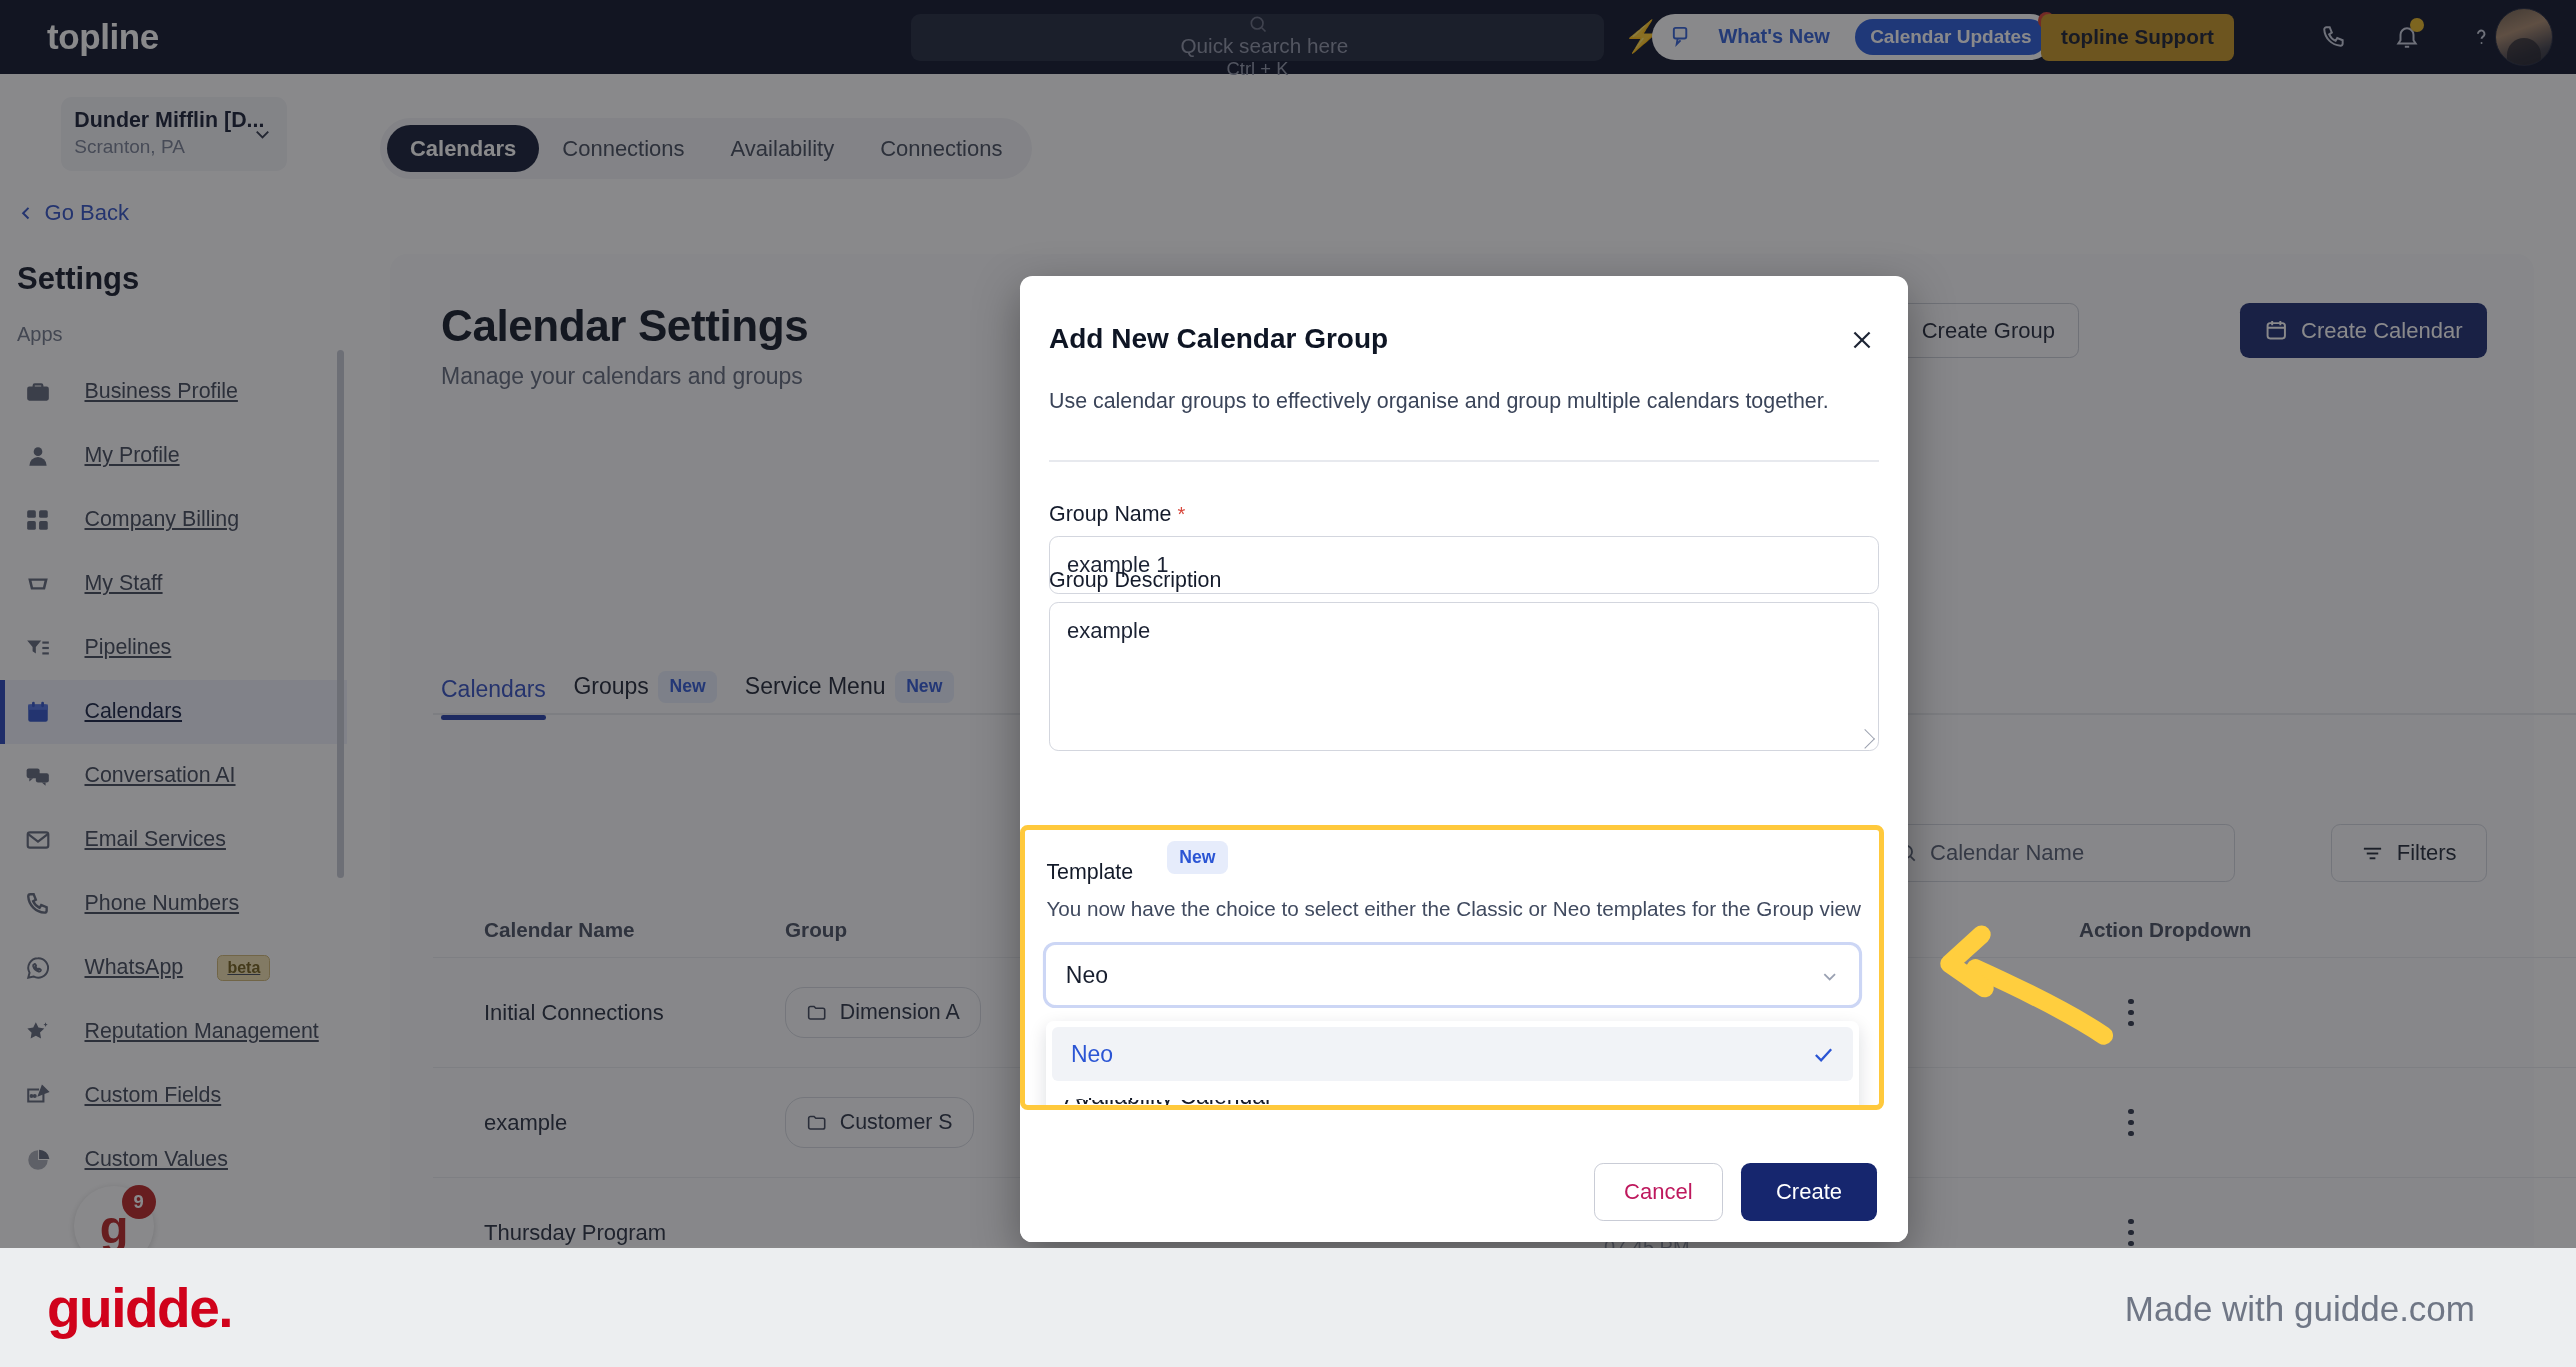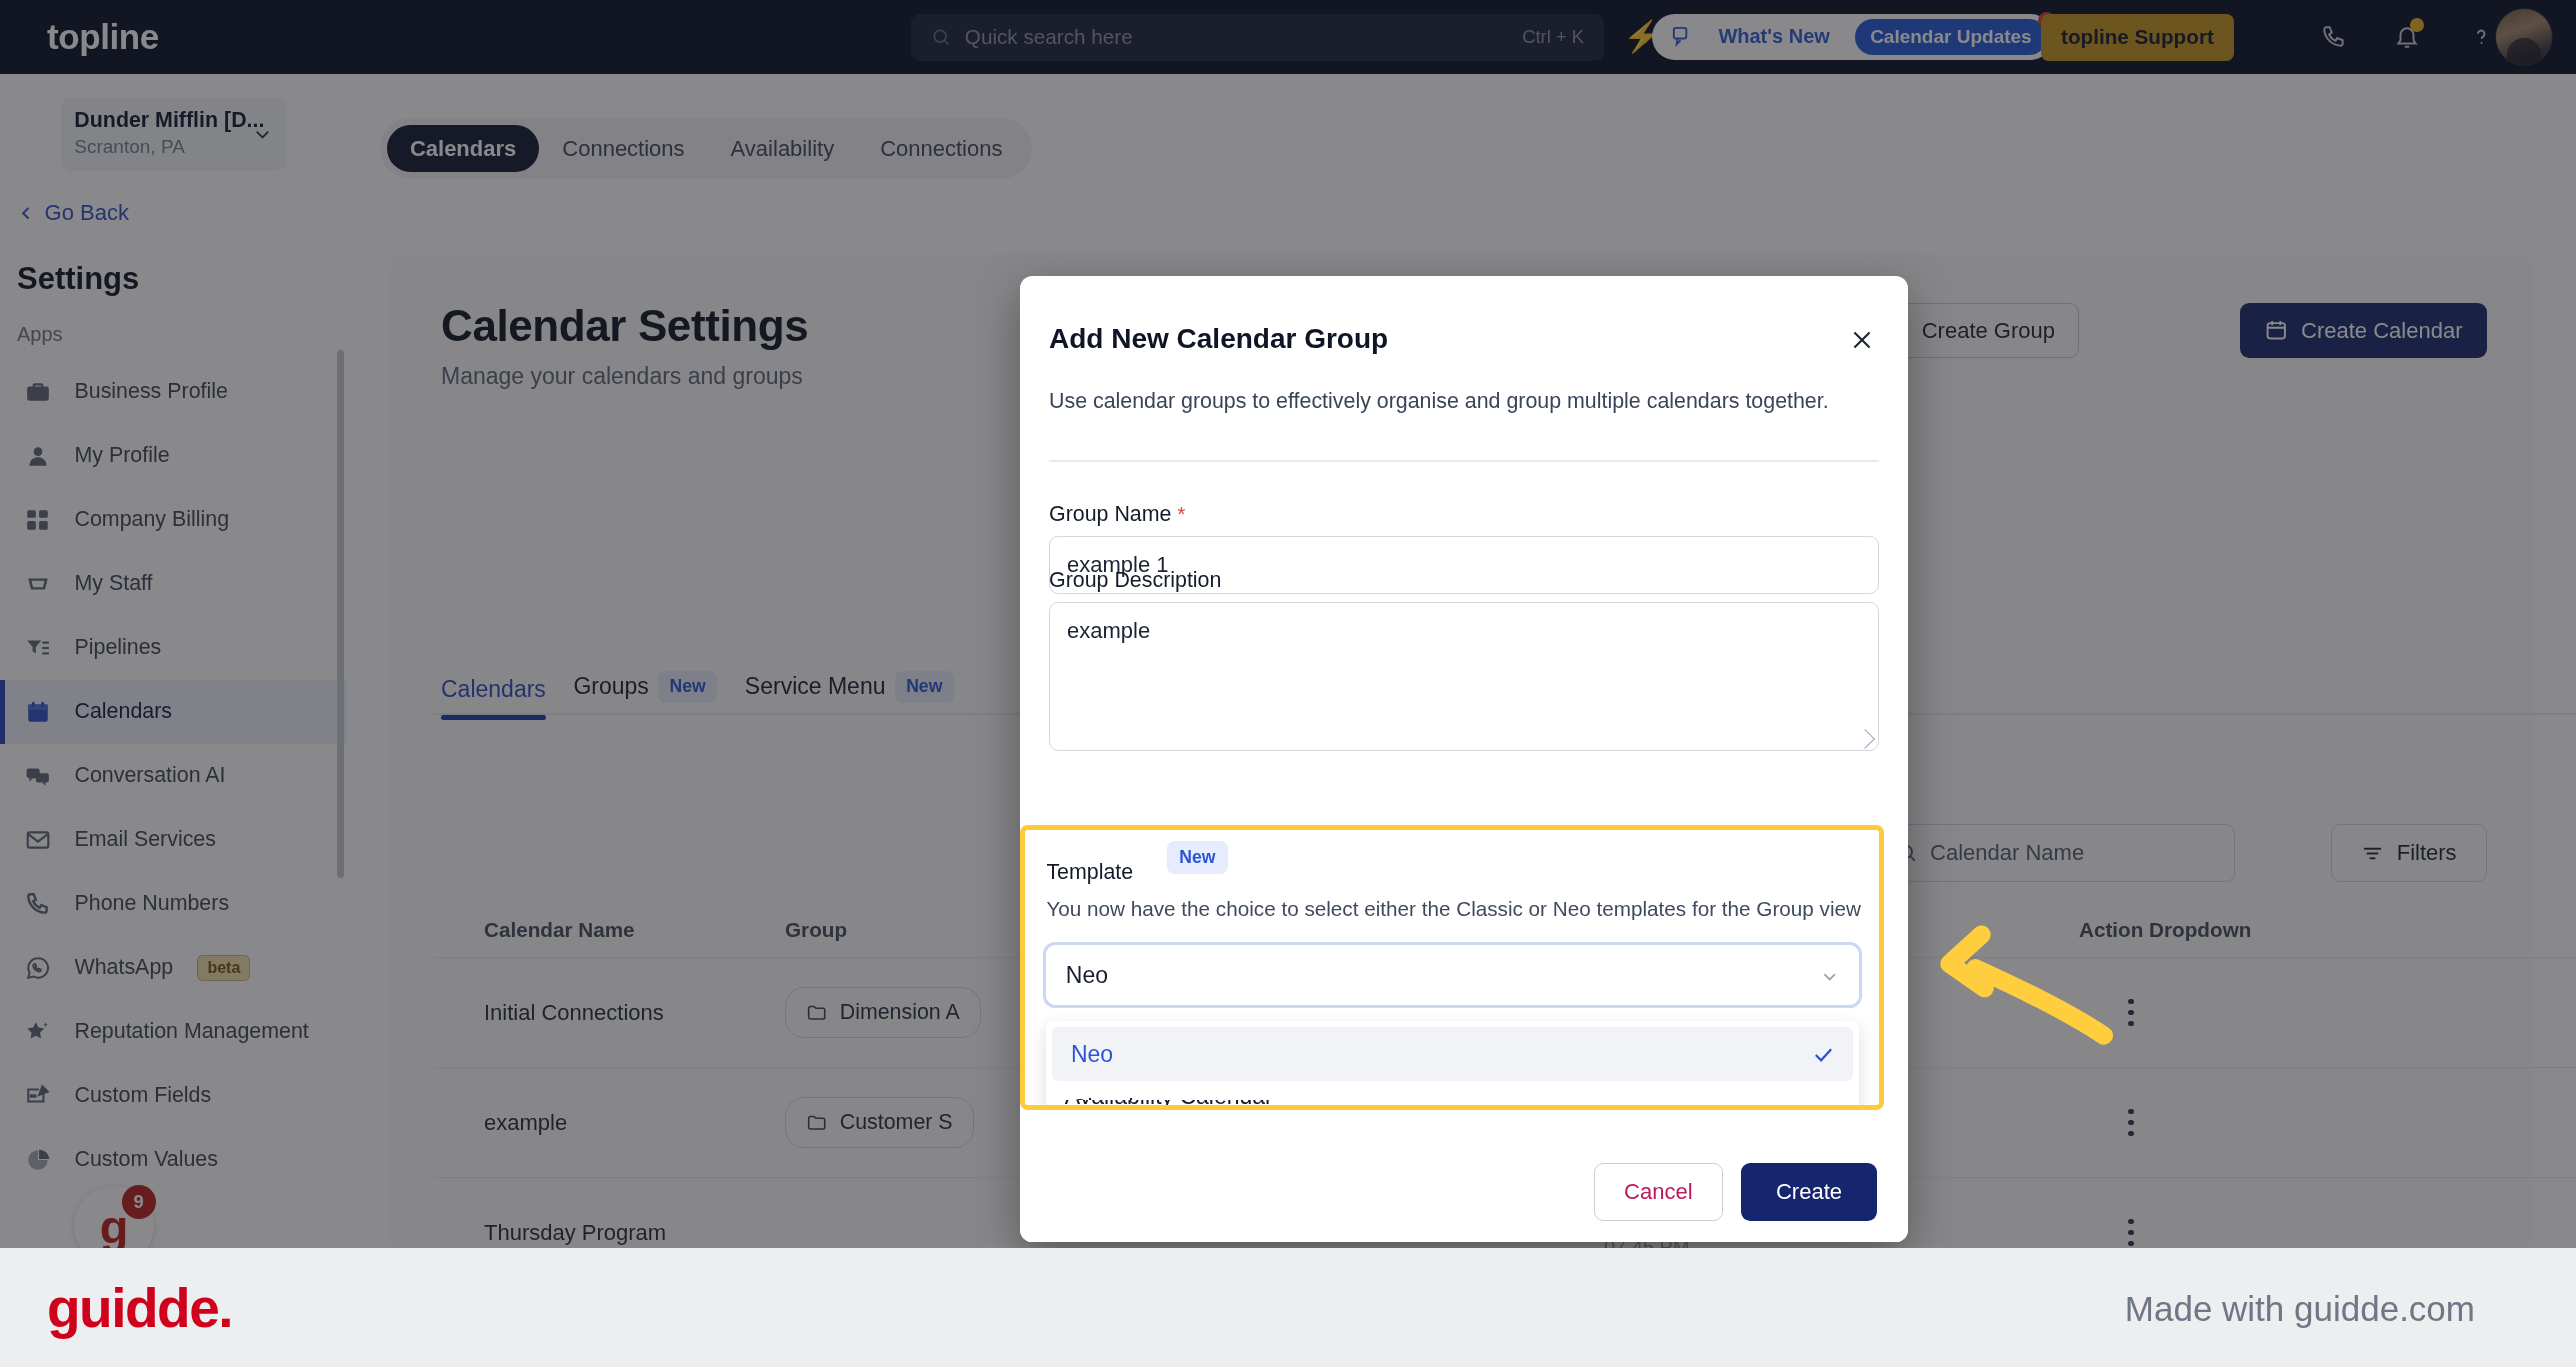--- a/index.html
+++ b/index.html
@@ -12,21 +12,21 @@
   #app { position:relative; width:2576px; height:1368px; }
 
   
   .topnav {
     position:absolute; left:0; top:0; width:2576px; height:74px;
     background:#070e25; display:flex; align-items:center; z-index:5;
   }
   .brand { margin-left:47px; font-size:35px; font-weight:700; color:#ffffff; letter-spacing:-0.4px; }
   .search-wrap {
     position:absolute; left:911px; top:13.8px; width:693px; height:47px;
-    background:#1b2238; border-radius:9.2px; display:flex; align-items:center; padding:0 20px;
+    background:#1b2238; border-radius:9.2px; display:flex; align-items:center; padding:0 20px;flex-direction:column;
   }
   .search-ico { width:20px; height:20px; flex:0 0 auto; opacity:.65; }
   .search-ph { color:#8d93a6; font-size:20.7px; margin-left:13.8px; flex:1; }
   .search-kbd { color:#8d93a6; font-size:18.4px; }
 
   .bolt { position:absolute; left:1623px; top:21.4px; font-size:31px; color:#e8b52b; line-height:1; }
   .whatsnew {
     position:absolute; left:1652px; top:13.8px; height:46px;
     background:#ffffff; border-radius:23px; display:flex; align-items:center; padding:0 6.1px 0 18.4px; gap:25px;
   }
@@ -69,22 +69,22 @@
     padding:10.7px 13.8px; position:relative;
   }
   .loc-name { font-size:21.4px; font-weight:700; color:#0f172e; white-space:nowrap; }
   .loc-sub { font-size:19px; color:#757e92; margin-top:3.1px; }
   .loc-chev { position:absolute; right:12.3px; top:26px; }
   .goback { display:flex; align-items:center; gap:9.2px; margin:29px 0 0 17px; color:#2d4fc4; font-size:22px; font-weight:500; }
   .settings-h { margin:35px 0 0 17px; font-size:31px; font-weight:700; color:#0d1424; }
   .apps-h { margin:26px 0 0 17px; font-size:20px; color:#6d7588; }
   .nav-list { margin-top:13.8px; }
   .nav-item {
-    display:flex; align-items:center; gap:24px; height:64px; padding-left:24.5px; position:relative;
-    color:#3d4557; font-size:21.4px;
+    display:flex; align-items:center; gap:34px; height:64px; padding-left:24.5px; position:relative;
+    color:#3d4557; font-size:21.4px;text-decoration:underline;
   }
   .nav-item .ico { width:26px; height:26px; flex:0 0 26px; display:flex; align-items:center; justify-content:center; color:#5d6477; }
   .nav-item.active { background:#eef1fb; color:#0f1b3d; }
   .nav-item.active .ico { color:#2a4fc6; }
   .nav-item.active:before { content:""; position:absolute; left:0; top:0; bottom:0; width:5.4px; background:#2340b8; }
   .beta-pill { background:#f0e0ae; color:#6f5a14; font-size:16px; font-weight:700; border-radius:5.4px; padding:3.1px 9.2px; border:0.8px solid #cdb571; }
   .scrollbar { position:absolute; right:3.1px; top:276px; width:6.9px; height:528px; background:#c4c9d4; border-radius:3.8px; }
   .side-fab { position:absolute; left:74px; bottom:-17px; width:80px; height:80px; border-radius:50%; background:#ffffff;
               display:flex; align-items:center; justify-content:center; box-shadow:0 1.5px 7.7px rgba(0,0,0,.16); }
   .side-fab-g { color:#b81f1f; font-size:47px; font-weight:700; line-height:1; }

